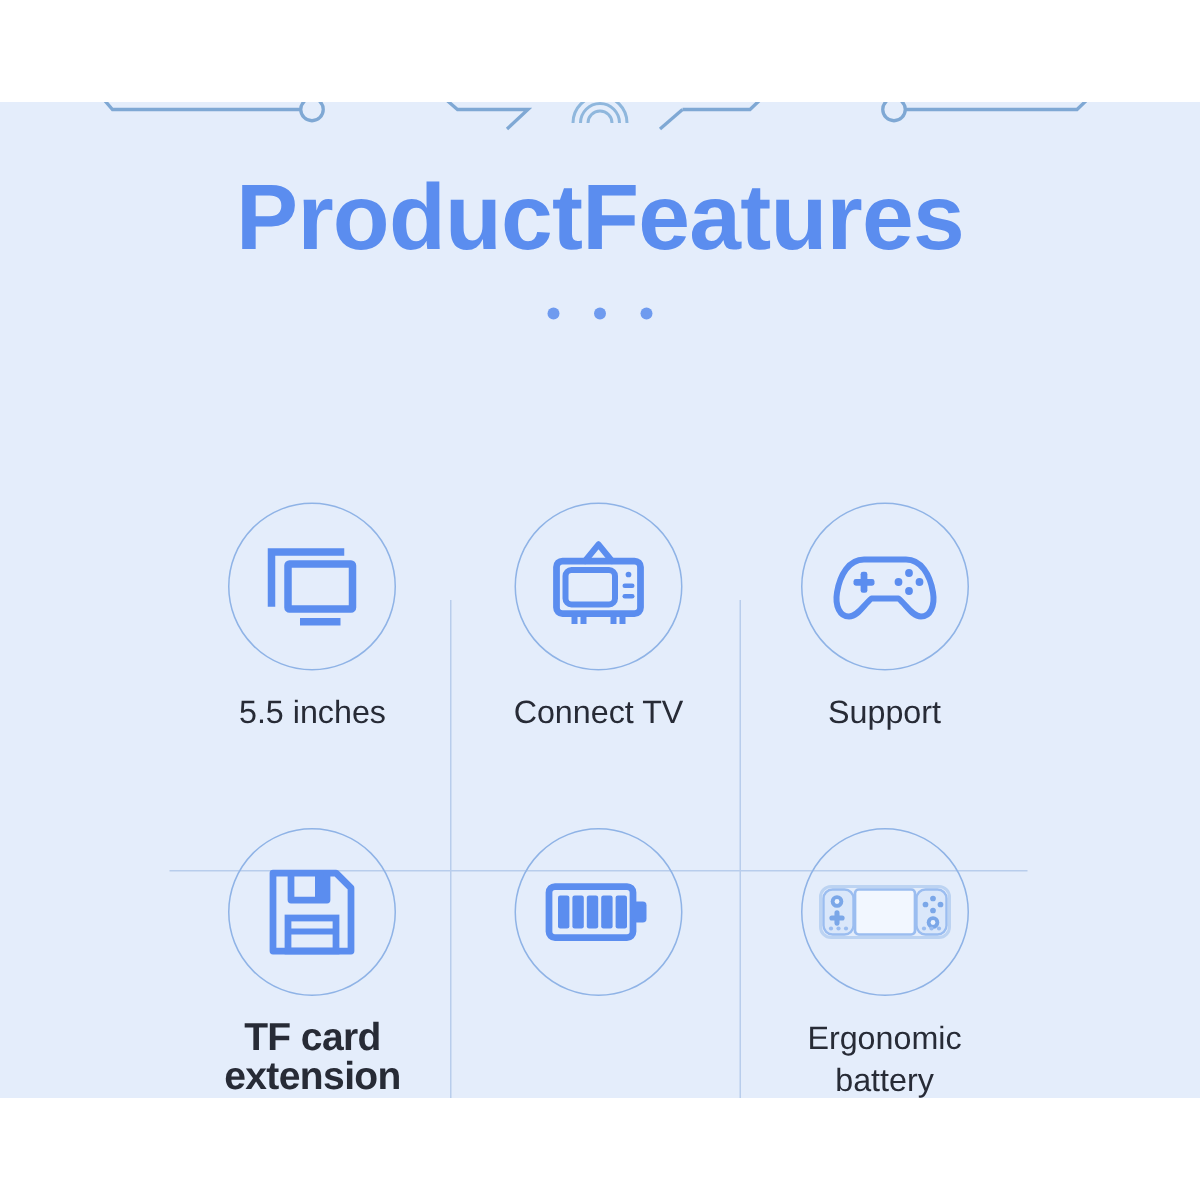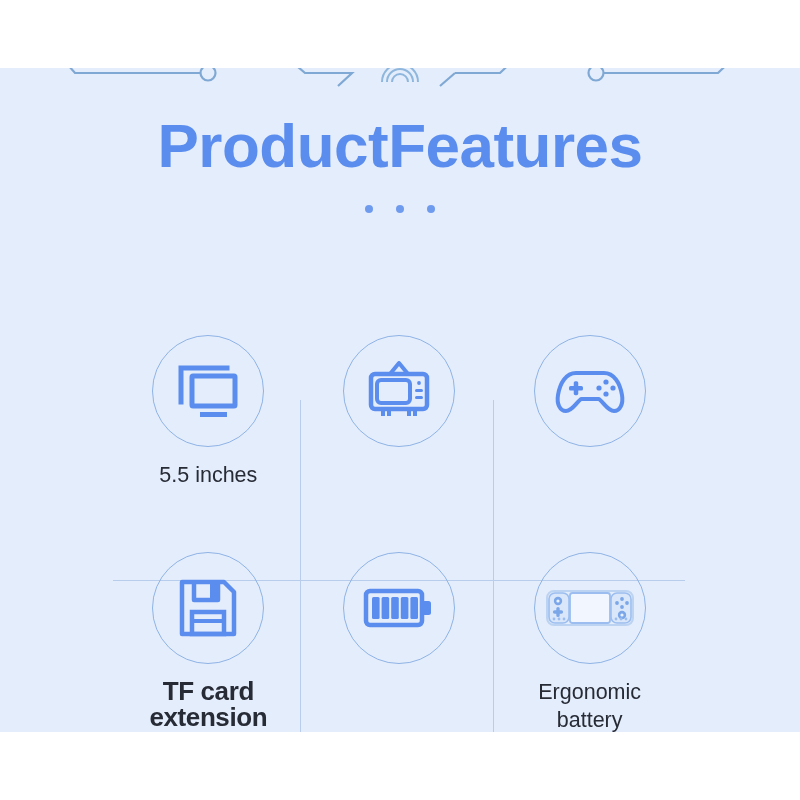--- a/index.html
+++ b/index.html
@@ -187,35 +187,39 @@
             <path d="M24 14 L33 3 M42 14 L33 3" fill="none" stroke="#5b8def" stroke-width="4" stroke-linecap="round"></path>
             <rect x="5" y="14" width="56" height="35" rx="4" fill="none" stroke="#5b8def" stroke-width="4.5"></rect>
             <rect x="11" y="20" width="33" height="23" rx="4" fill="none" stroke="#5b8def" stroke-width="4"></rect>
             <circle cx="53" cy="23" r="1.9" fill="#5b8def"></circle>
             <rect x="49" y="29" width="8" height="3" rx="1.5" fill="#5b8def"></rect>
             <rect x="49" y="36" width="8" height="3" rx="1.5" fill="#5b8def"></rect>
             <path d="M17 49 V56 M23 49 V56" fill="none" stroke="#5b8def" stroke-width="4"></path>
             <path d="M43 49 V56 M49 49 V56" fill="none" stroke="#5b8def" stroke-width="4"></path>
           </svg>
         </div>
+        <div class="label">
+          <div>Connect TV</div>
+        </div>
       </div>
 
       <div class="cell">
         <div class="circle">
           <svg width="72" height="52" viewBox="0 0 72 52">
             <path d="M22 8 H50 C60 8 66 18 68 30 C69.5 39 66 46 60 46 C54 46 50 38 45 34 H27 C22 38 18 46 12 46 C6 46 2.5 39 4 30 C6 18 12 8 22 8 Z" fill="none" stroke="#5b8def" stroke-width="4" stroke-linejoin="round"></path>
             <rect x="15" y="21" width="14" height="4.5" rx="1.6" fill="#5b8def"></rect>
             <rect x="19.75" y="16.2" width="4.5" height="14" rx="1.6" fill="#5b8def"></rect>
             <circle cx="52" cy="17" r="2.6" fill="#5b8def"></circle>
             <circle cx="59" cy="23" r="2.6" fill="#5b8def"></circle>
             <circle cx="45" cy="23" r="2.6" fill="#5b8def"></circle>
             <circle cx="52" cy="29" r="2.6" fill="#5b8def"></circle>
           </svg>
         </div>
         <div class="label">
+          <div>Support</div>
         </div>
       </div>
 
       <div class="cell emphasis">
         <div class="circle">
           <svg width="60" height="60" viewBox="0 0 60 60">
             <path d="M4 4 H46 L56 14 V56 H4 Z" fill="none" stroke="#5b8def" stroke-width="4.5" stroke-linejoin="round"></path>
             <path d="M16 4 V22 H40 V4" fill="none" stroke="#5b8def" stroke-width="4.5" stroke-linejoin="round"></path>
             <rect x="32" y="6" width="6" height="14" fill="#5b8def"></rect>
             <rect x="14" y="34" width="32" height="22" fill="none" stroke="#5b8def" stroke-width="4.5"></rect>

